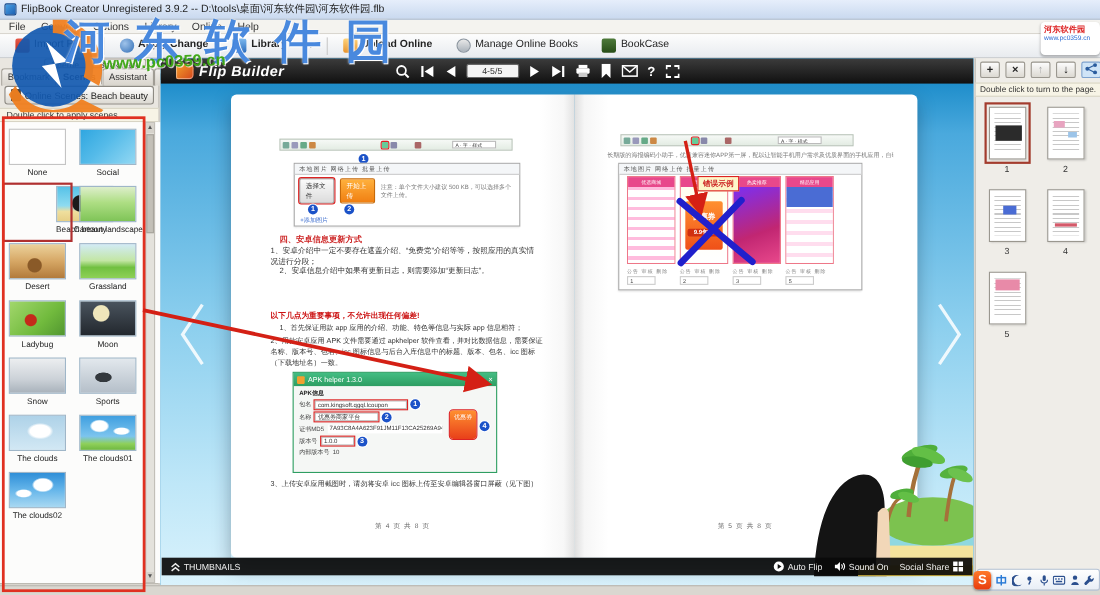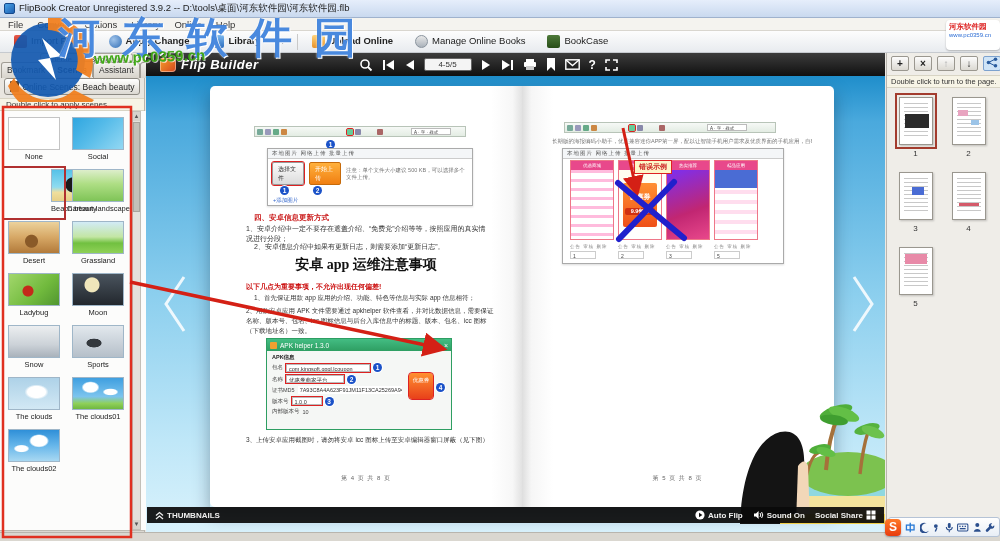--- a/index.html
+++ b/index.html
@@ -105,21 +105,21 @@
   .vicons .vi{cursor:pointer;display:flex;align-items:center;}
   .pagebox{width:48px;height:13px;background:#f4f4f4;border:1px solid #666;border-radius:2px;
     font-size:8px;color:#333;text-align:center;line-height:12px;}
   .sky{position:absolute;left:0;top:23px;width:739px;height:456px;
     background:linear-gradient(180deg,#1f8ecb 0%,#4aa9dd 10%,#8ccfee 48%,#bfe7f8 80%,#d9f2fc 100%);}
   
   .beach{position:absolute;right:0;bottom:8px;width:145px;height:150px;z-index:3;pointer-events:none;}
   .bigchev{z-index:3;cursor:pointer;}
   .vbottombar{position:absolute;left:1px;bottom:9px;width:737px;height:16px;z-index:6;
     background:rgba(10,10,10,.92);display:flex;align-items:center;color:#eee;font-size:8px;
-    padding:0 8px;justify-content:space-between;font-weight:bold;}
+    padding:0 8px;justify-content:space-between;}
   .vb-left,.vb-right{display:flex;align-items:center;gap:5px;}
   .vb-right{gap:10px;}
   .vb-item{display:flex;align-items:center;gap:3px;cursor:pointer;}
 
   
   .book{position:absolute;left:64px;top:33px;width:624px;height:421px;z-index:2;
     box-shadow:0 8px 16px rgba(0,20,40,.35);}
   .pageL,.pageR{position:absolute;top:0;width:312px;height:421px;background:#fff;overflow:hidden;}
   .pageL{left:0;border-radius:5px 0 0 5px;
     background:linear-gradient(270deg,#e2e2e2 0%,#f7f7f7 3%,#ffffff 10%);text-decoration:underline;}
@@ -436,21 +436,20 @@
           <div style="display:flex;gap:24px;padding-left:12px;margin-top:1px;">
             <span class="nbadge">1</span>
             <span class="nbadge">2</span>
           </div>
           <div style="font-size:5.5px;color:#36c;padding:2px 0 0 5px;">+添加图片</div>
         </div>
 
         <div class="pg red-head" style="left:44px;top:127px;">四、安卓信息更新方式</div>
         <div class="pg t7" style="left:36px;top:138px;width:240px;">1、安卓介绍中一定不要存在遮盖介绍、“免费党”介绍等等，按照应用的真实情况进行分段；</div>
         <div class="pg t7" style="left:44px;top:156px;width:232px;">2、安卓信息介绍中如果有更新日志，则需要添加“更新日志”。</div>
-        <div class="pg big-title" style="left:0;top:170px;width:312px;">安卓 app 运维注意事项</div>
         <div class="pg warn" style="left:36px;top:196px;width:245px;">以下几点为重要事项，不允许出现任何偏差!</div>
         <div class="pg t6" style="left:44px;top:208px;width:236px;">1、首先保证用款 app 应用的介绍、功能、特色等信息与实际 app 信息相符；</div>
         <div class="pg t6" style="left:36px;top:220px;width:248px;line-height:1.5;">2、用款安卓应用 APK 文件需要通过 apkhelper 软件查看，并对比数据信息，需要保证名称、版本号、包名、icc 图标信息与后台入库信息中的标题、版本、包名、icc 图标（下载地址名）一致。</div>
 
         <div class="pg apkdlg" style="left:56px;top:252px;width:186px;height:92px;">
           <div class="ttl">
             <span class="ai"></span>
             <span>APK helper 1.3.0</span>
             <span class="x">×</span>
           </div>

